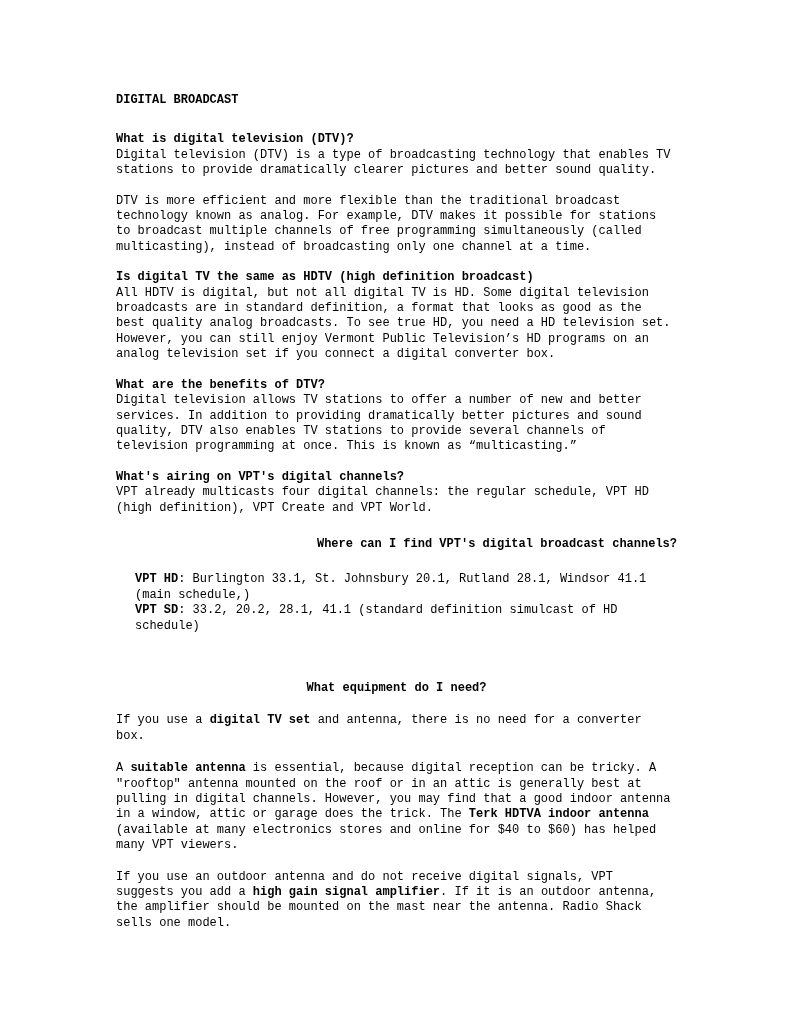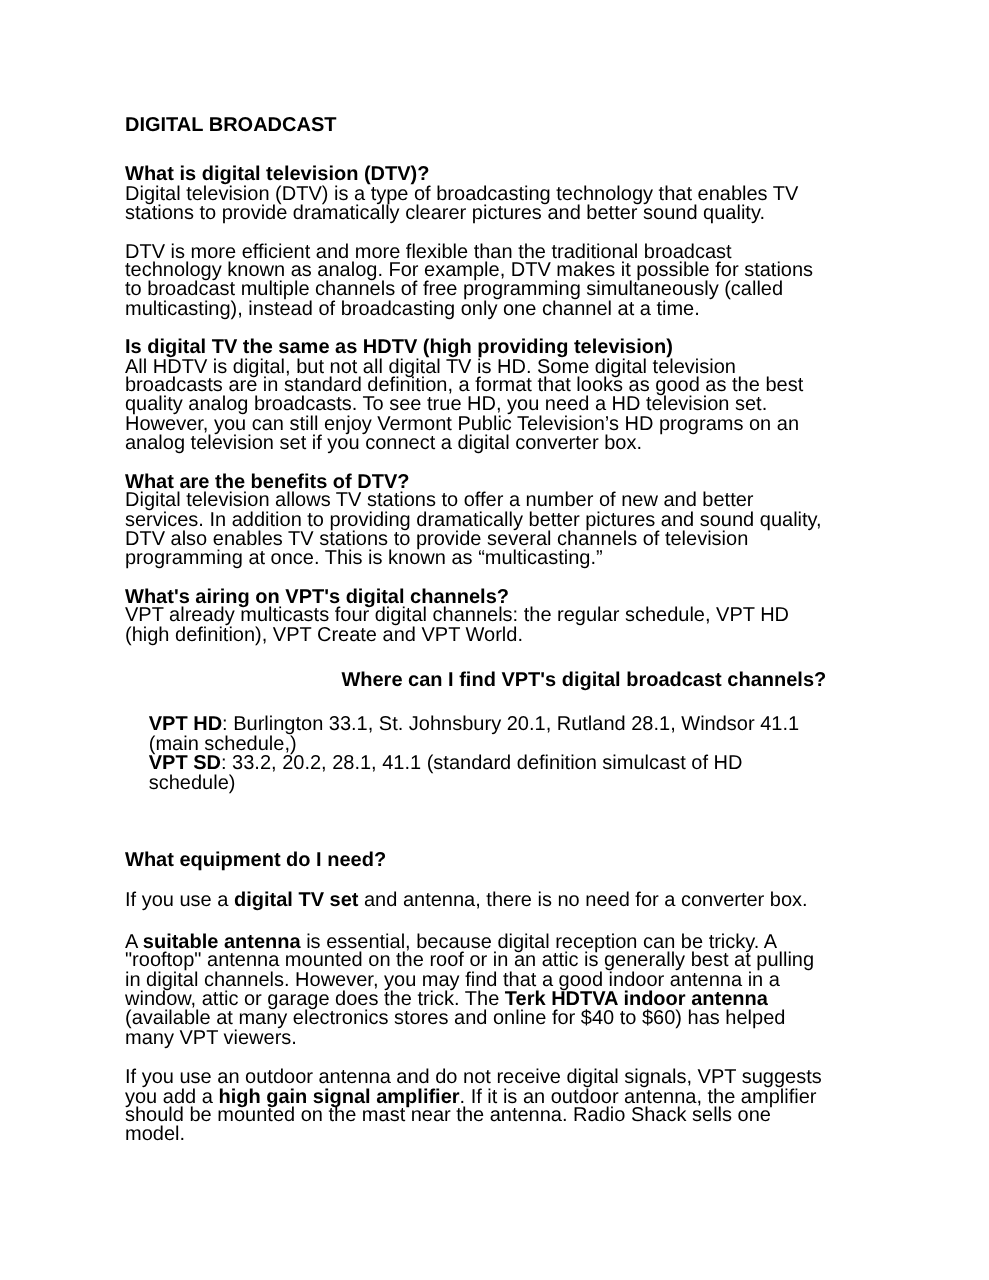--- a/index.html
+++ b/index.html
@@ -10,52 +10,53 @@
   body {
     position: relative;
     width: 791px;
     height: 1024px;
     font-family: "Liberation Sans", "DejaVu Sans", sans-serif;
     color: #000000;
     overflow: hidden;
   }
   .doc-content {
     position: absolute;
-    left: 100px;
+    left: 116px;
     top: 93px;
     width: 561px;
-    font-size: 16px;
+    font-size: 12px;
     line-height: 15.4px;
+    font-family: Liberation Mono, monospace;
   }
   .block {
     margin: 0;
   }
   .block.indent {
     padding-left: 19px;
   }
   .block b {
     font-weight: bold;
   }
 </style>
 </head>
 <body style="background: rgb(255, 255, 255); color: rgb(0, 0, 0);">
 
 <div class="doc-page">
   <div class="doc-content">
       <div class="block"><b>DIGITAL BROADCAST</b></div>
       <div class="block" style="margin-top: 24px;"><b>What is digital television (DTV)?</b></div>
       <div class="block"><span>Digital television (DTV) is a type of broadcasting technology that enables TV stations to provide dramatically clearer pictures and better sound quality.</span></div>
       <div class="block" style="margin-top: 15px;"><span>DTV is more efficient and more flexible than the traditional broadcast technology known as analog. For example, DTV makes it possible for stations to broadcast multiple channels of free programming simultaneously (called multicasting), instead of broadcasting only one channel at a time.</span></div>
-      <div class="block" style="margin-top: 15px;"><b>Is digital TV the same as HDTV (high providing television)</b></div>
+      <div class="block" style="margin-top: 15px;"><b>Is digital TV the same as HDTV (high definition broadcast)</b></div>
       <div class="block"><span>All HDTV is digital, but not all digital TV is HD. Some digital television broadcasts are in standard definition, a format that looks as good as the best quality analog broadcasts. To see true HD, you need a HD television set. However, you can still enjoy Vermont Public Television’s HD programs on an analog television set if you connect a digital converter box.</span></div>
       <div class="block" style="margin-top: 15px;"><b>What are the benefits of DTV?</b></div>
       <div class="block"><span>Digital television allows TV stations to offer a number of new and better services. In addition to providing dramatically better pictures and sound quality, DTV also enables TV stations to provide several channels of television programming at once. This is known as “multicasting.”</span></div>
       <div class="block" style="margin-top: 15px;"><b>What's airing on VPT's digital channels?</b></div>
       <div class="block"><span>VPT already multicasts four digital channels: the regular schedule, VPT HD (high definition), VPT Create and VPT World.</span></div>
       <div class="block" style="margin-top: 21px; text-align: right;"><b>Where can I find VPT's digital broadcast channels?</b></div>
       <div class="block indent" style="margin-top: 20px;"><b>VPT HD</b><span>: Burlington 33.1, St. Johnsbury 20.1, Rutland 28.1, Windsor 41.1 (main schedule,)</span></div>
       <div class="block indent"><b>VPT SD</b><span>: 33.2, 20.2, 28.1, 41.1 (standard definition simulcast of HD schedule)</span></div>
-      <div class="block" style="margin-top: 47px;"><b>What equipment do I need?</b></div>
+      <div class="block" style="margin-top: 47px; text-align: center;"><b>What equipment do I need?</b></div>
       <div class="block" style="margin-top: 17px;"><span>If you use a </span><b>digital TV set</b><span> and antenna, there is no need for a converter box.</span></div>
       <div class="block" style="margin-top: 17px;"><span>A </span><b>suitable antenna</b><span> is essential, because digital reception can be tricky. A "rooftop" antenna mounted on the roof or in an attic is generally best at pulling in digital channels. However, you may find that a good indoor antenna in a window, attic or garage does the trick. The </span><b>Terk HDTVA indoor antenna</b><span> (available at many electronics stores and online for $40 to $60) has helped many VPT viewers.</span></div>
       <div class="block" style="margin-top: 16px;"><span>If you use an outdoor antenna and do not receive digital signals, VPT suggests you add a </span><b>high gain signal amplifier</b><span>. If it is an outdoor antenna, the amplifier should be mounted on the mast near the antenna. Radio Shack sells one model.</span></div>
     </div>
 </div>
 
 </body></html>

